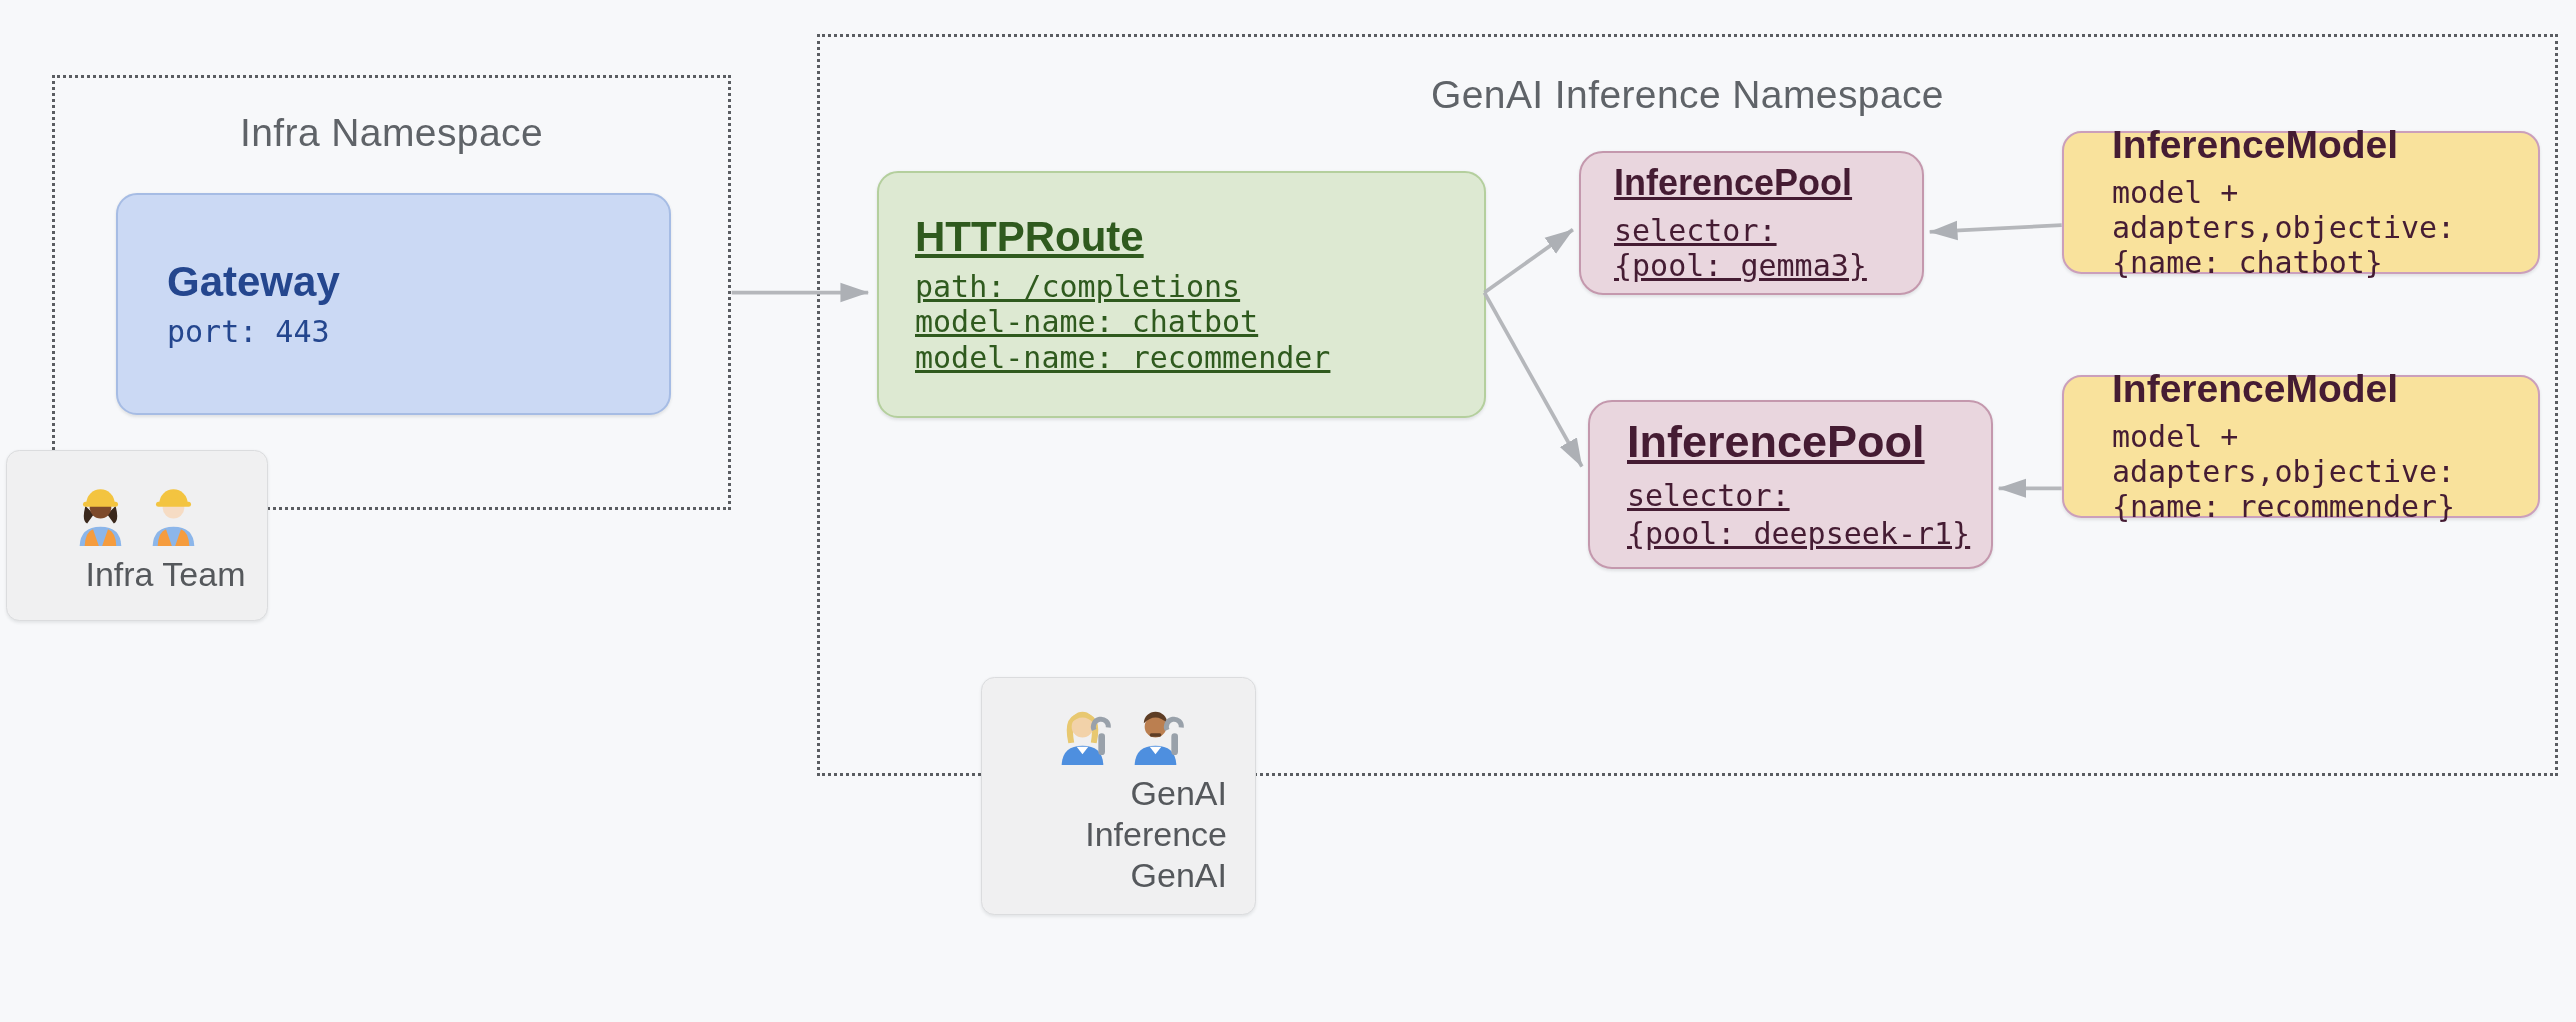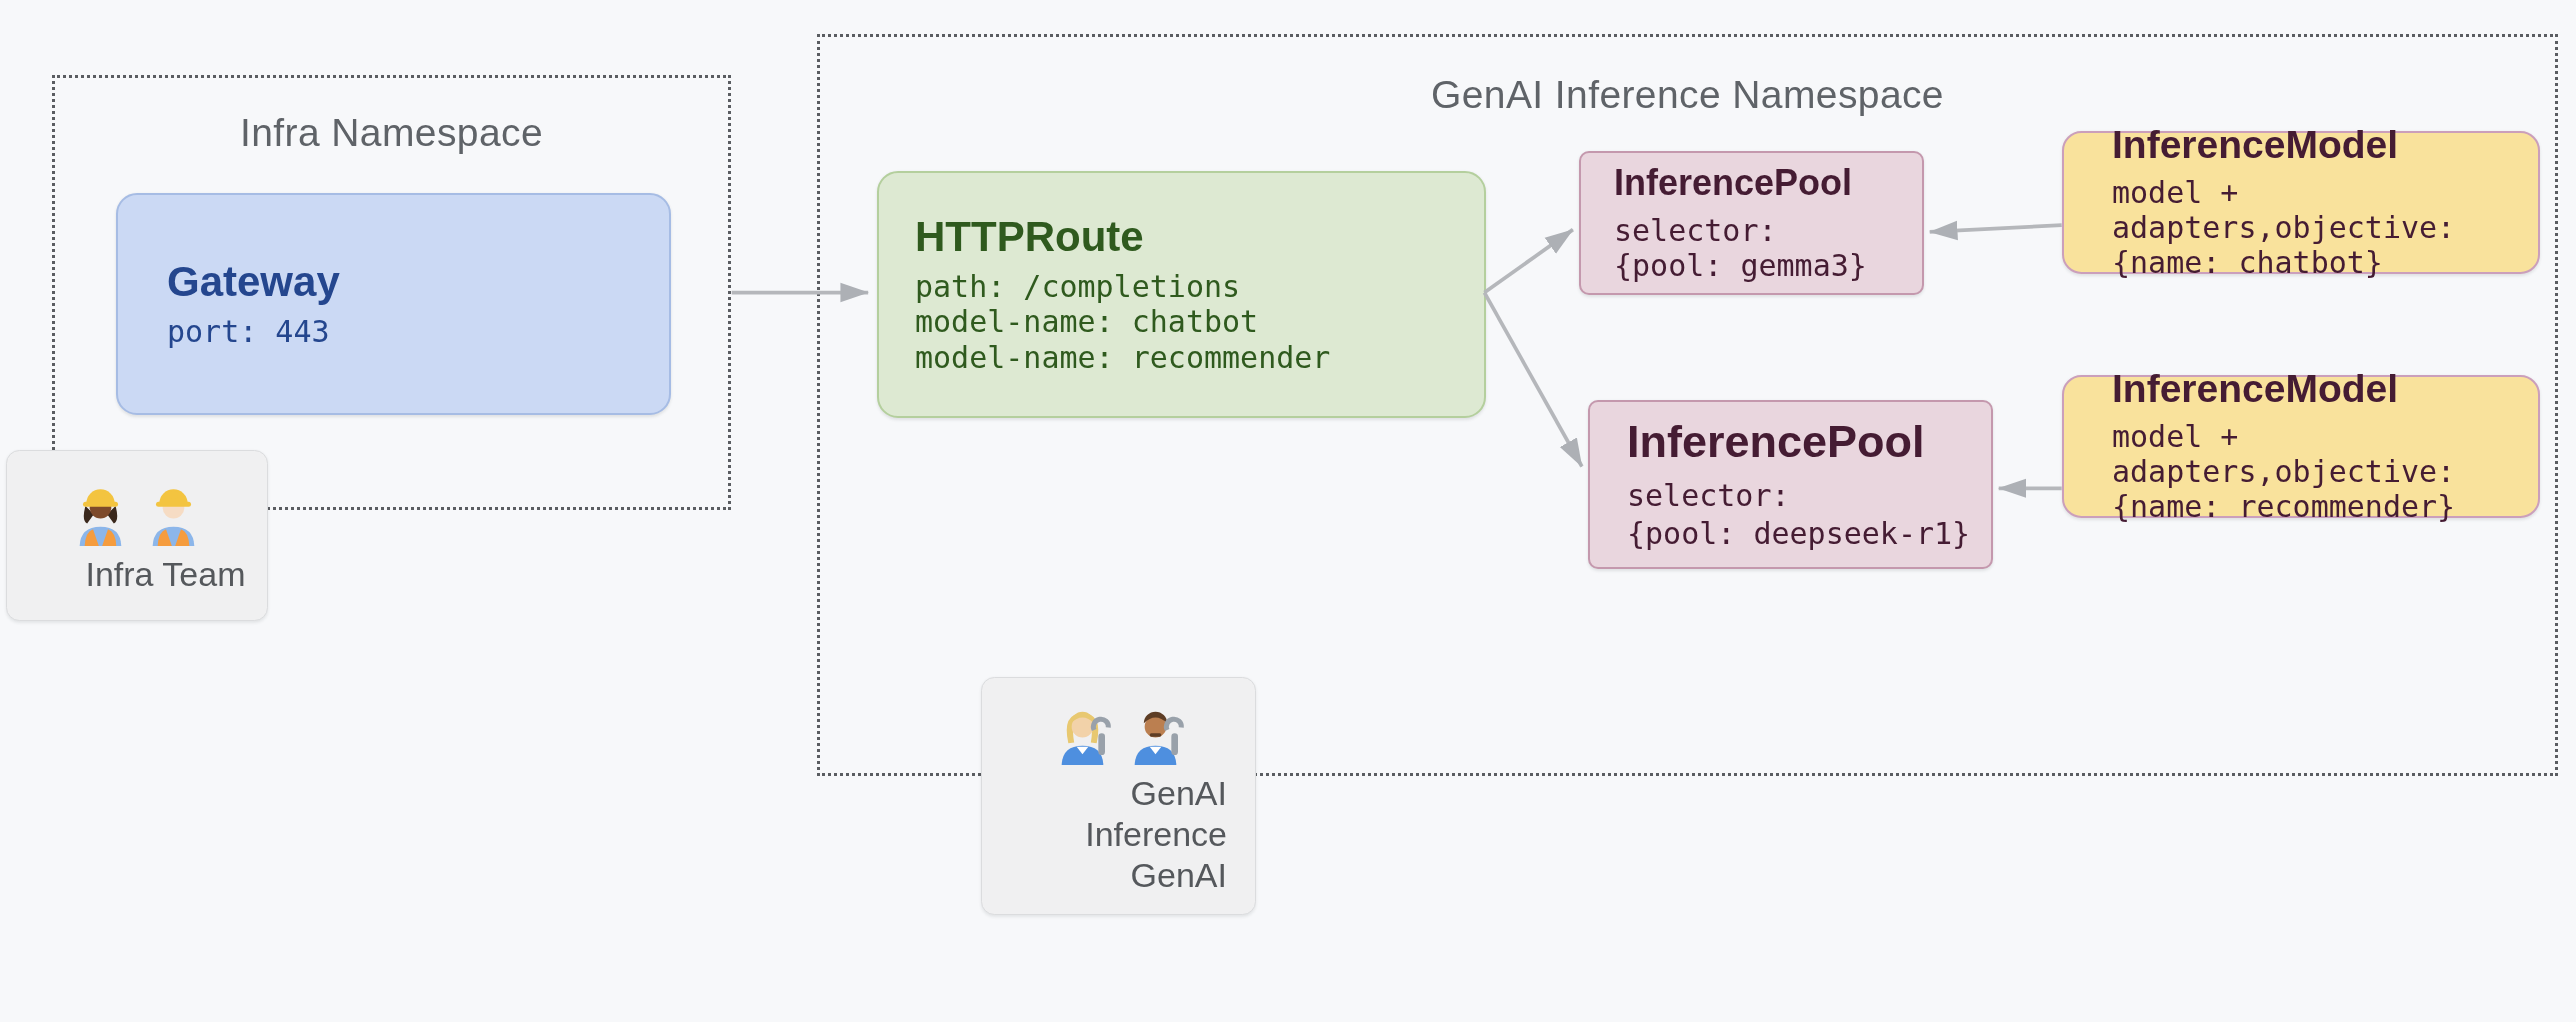--- a/index.html
+++ b/index.html
@@ -24,25 +24,25 @@
   .node .title { font-weight:bold; line-height:1.1; margin-bottom:9px; }
   .code { font-family:"DejaVu Sans Mono", monospace; font-size:30px; line-height:1.18; white-space:nowrap; }
 
   .gateway { left:116px; top:193px; width:555px; height:222px; border-radius:21px;
              background:var(--gateway-fill,#cbd9f4); border:2.2px solid var(--gateway-border,#a6bce4);
              padding-left:49px; color:var(--gateway-text,#24468e); }
   .gateway .title { font-size:42px; }
 
   .httproute { left:877px; top:171px; width:609px; height:247px; border-radius:21px;
                background:var(--httproute-fill,#dde9d2); border:2.2px solid var(--httproute-border,#b4cf9d);
-               padding-left:36px; color:var(--httproute-text,#2f5a1e); }
+               padding-left:36px; color:var(--httproute-text,#2f5a1e);text-decoration:underline; }
   .httproute .title { font-size:42px; }
 
   .pool { background:var(--pool-fill,#e9d6de); border:2.2px solid var(--pool-border,#c498ad);
-          color:var(--pool-text,#451c33); border-radius:10px; }
+          color:var(--pool-text,#451c33); border-radius:24px;text-decoration:underline; }
   .pool-top { left:1579px; top:151px; width:345px; height:144px; padding-left:33px; }
   .pool-top .title { font-size:36px; margin-bottom:10.5px; }
   .pool-bottom { left:1588px; top:400px; width:405px; height:169px; padding-left:37px; }
   .pool-bottom .title { font-size:45px; margin-bottom:10.5px; }
   .pool-bottom .code { line-height:1.25; }
 
   .model { background:var(--model-fill,#f9e29c); border:2.2px solid var(--model-border,#cb9fbb);
            color:var(--model-text,#451c33); border-radius:19.5px; width:478px; height:143px;
            left:2062px; padding-left:48px; }
   .model .title { font-size:39px; margin-bottom:7.5px; }

